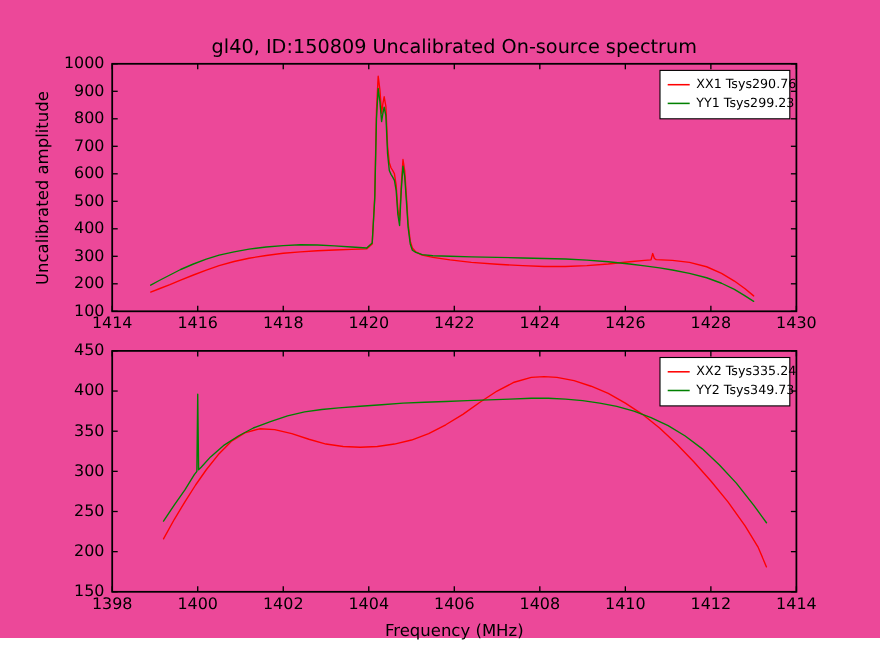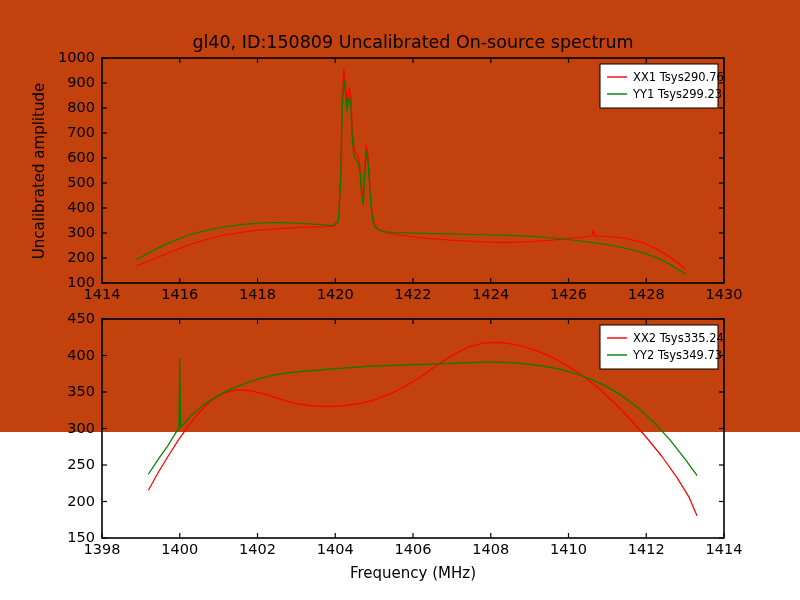--- a/index.html
+++ b/index.html
@@ -9,22 +9,22 @@
   }
   body {
     width: 800px;
     height: 600px;
     overflow: hidden;
     font-family: "DejaVu Sans", sans-serif;
   }
   #figure {
     position: relative;
     width: 800px;
-    height: 432px;
-    background: #c2410c;
+    height: 580px;
+    background: #ec4899;
   }
   .figsvg {
     position: absolute;
     left: 0;
     top: 0;
     width: 800px;
     height: 600px;
   }
   .axes-frame {
     fill: none;

